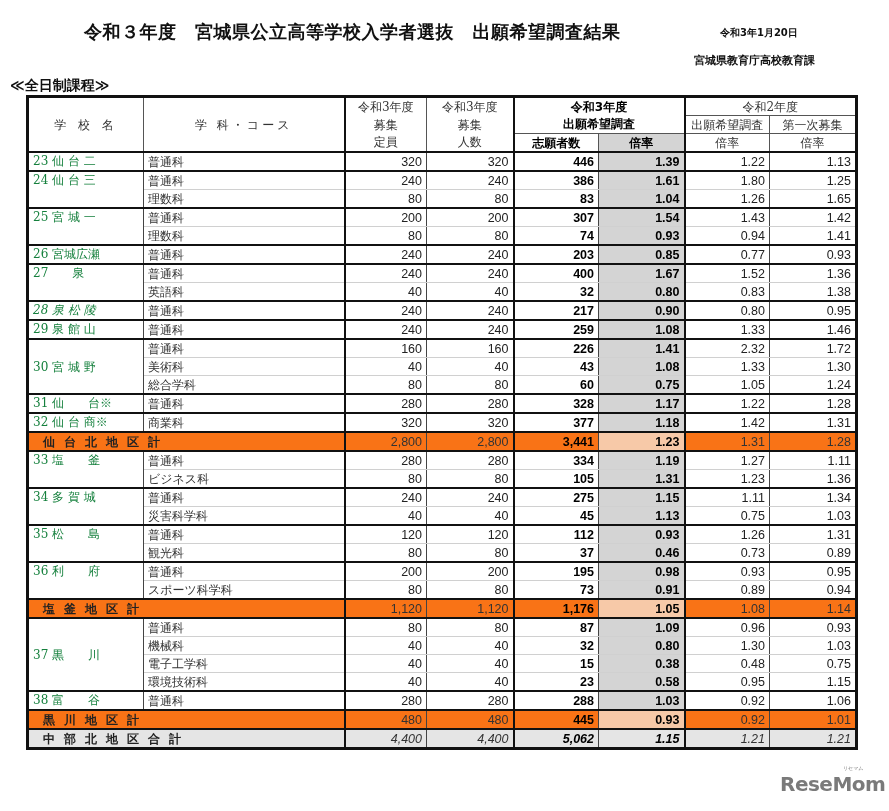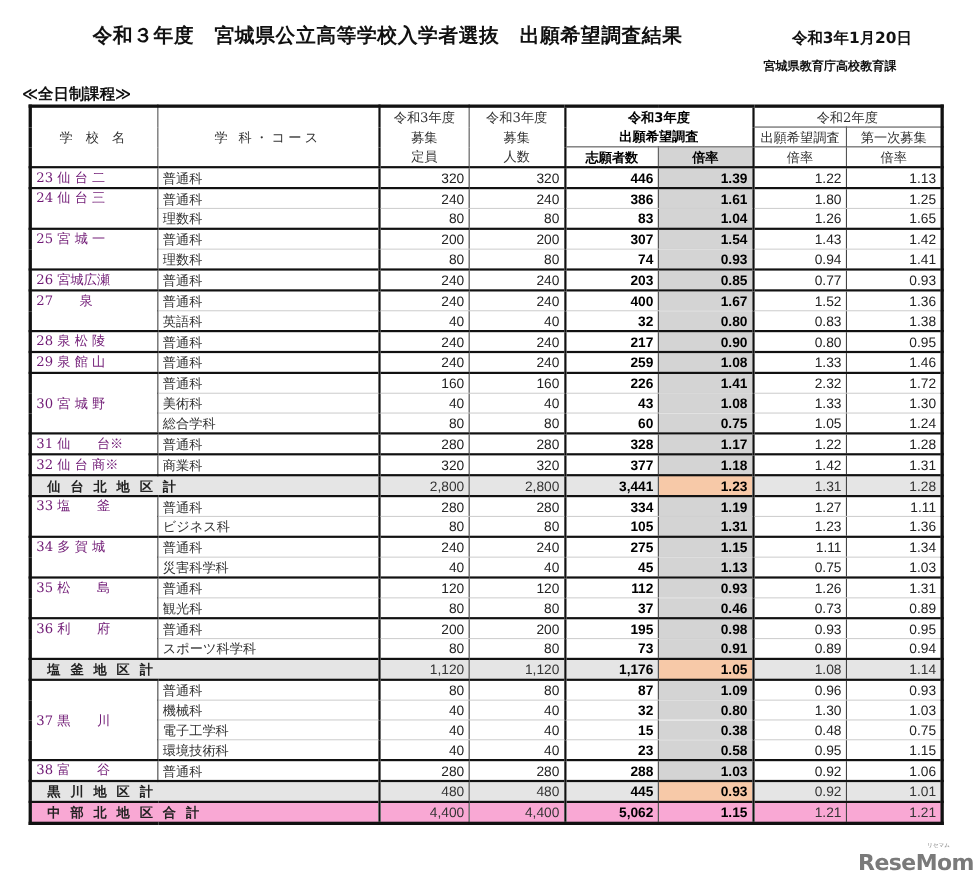--- a/index.html
+++ b/index.html
@@ -1,45 +1,45 @@
 <!DOCTYPE html>
 <html><head>
 <meta charset="utf-8">
 <style>
   html, body { margin:0; padding:0; background:#ffffff; }
   body { width:889px; height:811px; position:relative; overflow:hidden;
          font-family:"DejaVu Serif", serif; color:#222; }
   .title { position:absolute; left:84px; top:20px; font-family:"DejaVu Sans", sans-serif;
            font-size:18px; font-weight:bold; letter-spacing:0.5px; color:#111; white-space:pre; }
   .date { position:absolute; left:720px; top:26px; font-family:"DejaVu Sans", sans-serif;
-          font-size:14px; font-weight:bold; color:#111; }
+          font-size:10px; font-weight:bold; color:#111; }
   .dept { position:absolute; left:694px; top:53px; font-family:"DejaVu Sans", sans-serif;
           font-size:11px; font-weight:bold; color:#111; }
-  .section { position:absolute; left:20px; top:77px; font-family:"DejaVu Sans", sans-serif;
+  .section { position:absolute; left:10px; top:77px; font-family:"DejaVu Sans", sans-serif;
              font-size:14px; font-weight:bold; color:#111; }
   table { position:absolute; left:26px; top:95px; border-collapse:collapse; table-layout:fixed;
           border:3px solid #111; }
   td, th { padding:0 4px; height:17px; line-height:16px; font-size:12px; overflow:hidden; white-space:nowrap;
            border-left:1px solid #444; border-right:1px solid #444; border-top:1px solid #d0d0d0; border-bottom:1px solid #d0d0d0; }
   th { font-weight:normal; text-align:center; font-family:"DejaVu Serif", serif; color:#333; border:1px solid #555; }
   th.b { font-weight:bold; font-family:"DejaVu Sans", sans-serif; color:#000; }
   .num { text-align:right; font-family:"Liberation Sans", sans-serif; font-size:12.5px; }
   .bold { font-weight:bold; color:#000; }
   .grey { background:#d4d4d4; }
-  .school { font-size:12px; color:#701a75; }
+  .school { font-size:12px; color:#15803d; }
   .course { color:#333; }
   tr.grp-start td { border-top:2.5px solid #111; }
   .thickL { border-left:2.5px solid #111 !important; }
   .thickR { border-right:2.5px solid #111 !important; }
-  tr.subtotal td { background:#e5e5e5; border-top:2.5px solid #111; font-weight:bold; }
+  tr.subtotal td { background:#f97316; border-top:2.5px solid #111; font-weight:bold; }
   tr.subtotal td.grey { background:#f7c9a8; }
   tr.subtotal td.num { font-weight:normal; color:#333;padding-left:40px; }
   tr.subtotal td.num.bold { font-weight:bold; color:#000; }
-  tr.grand td { background:#f9a8d4; border-top:2.5px solid #111; font-weight:bold; }
-  tr.grand td.num { font-weight:normal; color:#333; }
+  tr.grand td { background:#e5e5e5; border-top:2.5px solid #111; font-weight:bold; }
+  tr.grand td.num { font-weight:normal; color:#333;font-style:italic; }
   tr.grand td.num.bold { font-weight:bold; color:#000; }
   .totlabel { font-family:"DejaVu Sans", sans-serif; letter-spacing:9px; padding-left:14px; color:#222; }
   .logo { position:absolute; left:780px; top:772px; font-family:"DejaVu Sans", sans-serif;
           font-size:20px; font-weight:bold; color:#7a7a7a; letter-spacing:-0.5px; }
   .logo small { position:absolute; left:63px; top:-7px; font-size:5px; font-weight:normal; letter-spacing:0; }
 </style>
 </head>
 <body>
 
 <div class="title">令和３年度　宮城県公立高等学校入学者選抜　出願希望調査結果</div>
@@ -155,21 +155,21 @@
       <tr>
         <td class="course">英語科</td>
         <td class="num thickL">40</td>
         <td class="num thickR">40</td>
         <td class="num bold">32</td>
         <td class="num bold grey thickR">0.80</td>
         <td class="num">0.83</td>
         <td class="num">1.38</td>
       </tr>
       <tr class="grp-start">
-        <td rowspan="1" class="school" style="vertical-align:top;border-bottom:none;">28 泉 松 陵</td>
+        <td rowspan="1" class="school" style="vertical-align:top;border-bottom:none;font-style:italic;">28 泉 松 陵</td>
         <td class="course">普通科</td>
         <td class="num thickL">240</td>
         <td class="num thickR">240</td>
         <td class="num bold">217</td>
         <td class="num bold grey thickR">0.90</td>
         <td class="num">0.80</td>
         <td class="num">0.95</td>
       </tr>
       <tr class="grp-start">
         <td rowspan="1" class="school" style="vertical-align:top;border-bottom:none;">29 泉 館 山</td>

